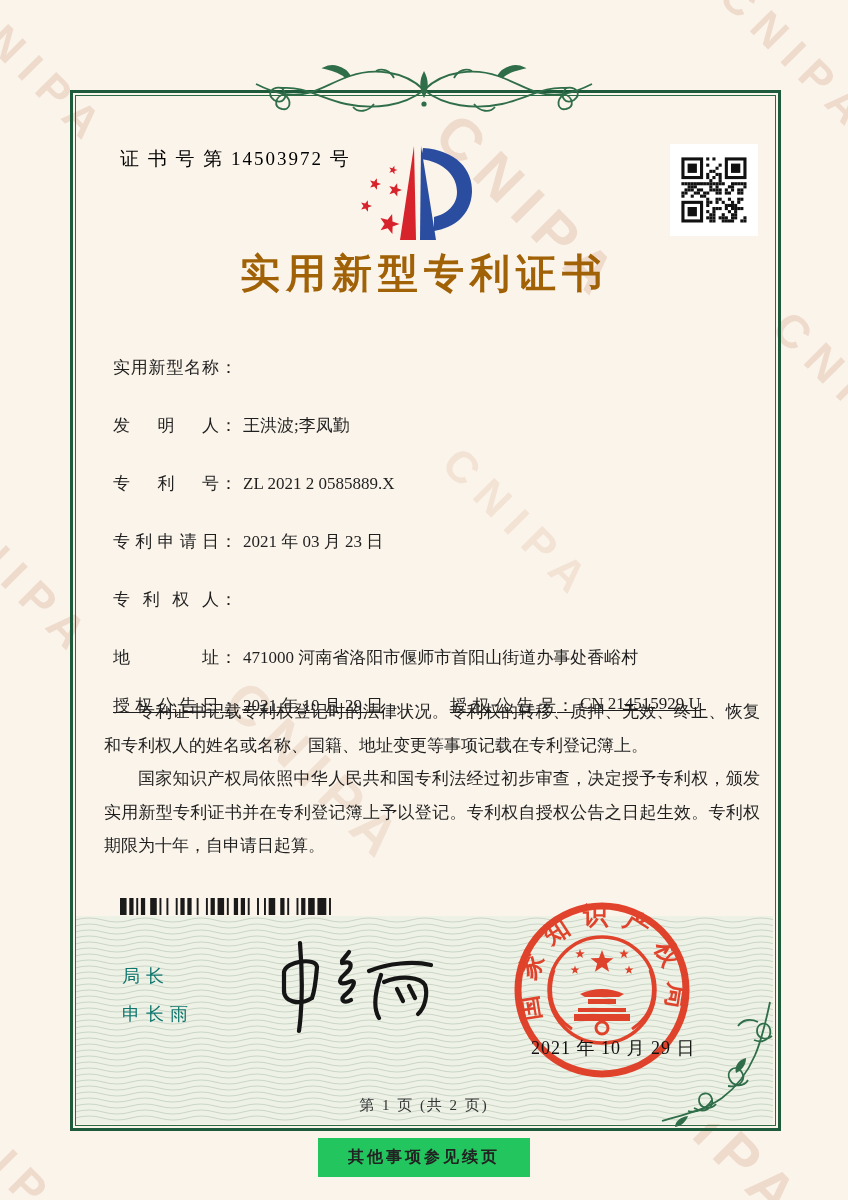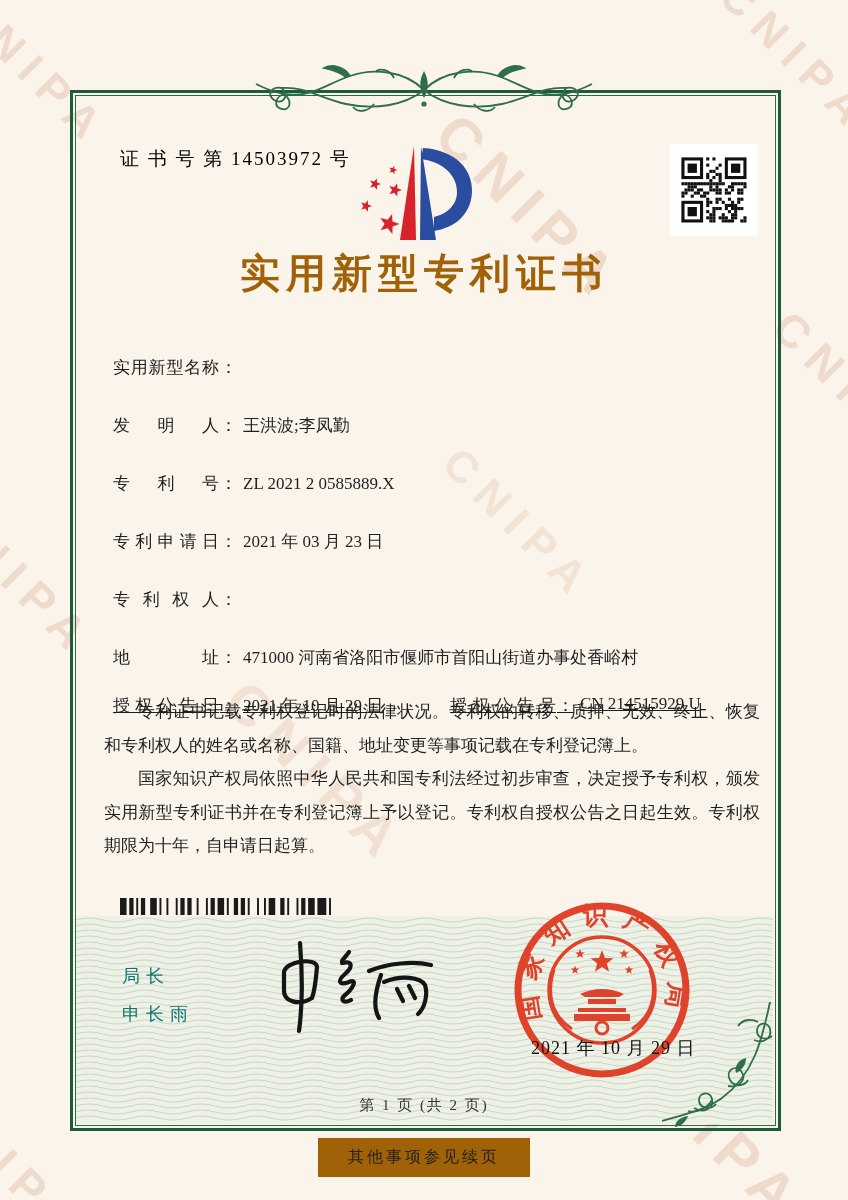--- a/index.html
+++ b/index.html
@@ -47,21 +47,21 @@
   
   .barcode{position:absolute;left:120px;top:898px;z-index:5;}
   .signer{position:absolute;left:122px;top:964px;z-index:5;font-size:18px;letter-spacing:6px;color:#0f766e;}
   .signer div{margin-bottom:14px;}
   .autograph{position:absolute;left:256px;top:930px;z-index:5;}
   .seal{position:absolute;left:510px;top:898px;z-index:6;opacity:0.95;}
   .seal-date{position:absolute;left:531px;top:1036px;z-index:7;font-size:18px;letter-spacing:1px;color:#111;}
   .page-ind{position:absolute;left:0;right:0;top:1096px;z-index:5;text-align:center;
             font-size:15px;letter-spacing:2px;color:#333;}
   .footer-note{position:absolute;left:50%;transform:translateX(-50%);top:1138px;z-index:5;
-               background:#a16207;padding:9px 30px;font-size:16px;letter-spacing:3px;color:#222;}
+               background:#22c55e;padding:9px 30px;font-size:16px;letter-spacing:3px;color:#222;font-weight:bold;}
 </style>
 </head>
 <body>
 
 <div class="page">
 
   <div class="wm" style="left:-18px;top:-16px;font-size:44px">CNIPA</div>
   <div class="wm" style="left:745px;top:-30px;font-size:44px">CNIPA</div>
   <div class="wm" style="left:470px;top:100px;font-size:58px">CNIPA</div>
   <div class="wm" style="left:800px;top:300px;font-size:46px">CNIPA</div>

